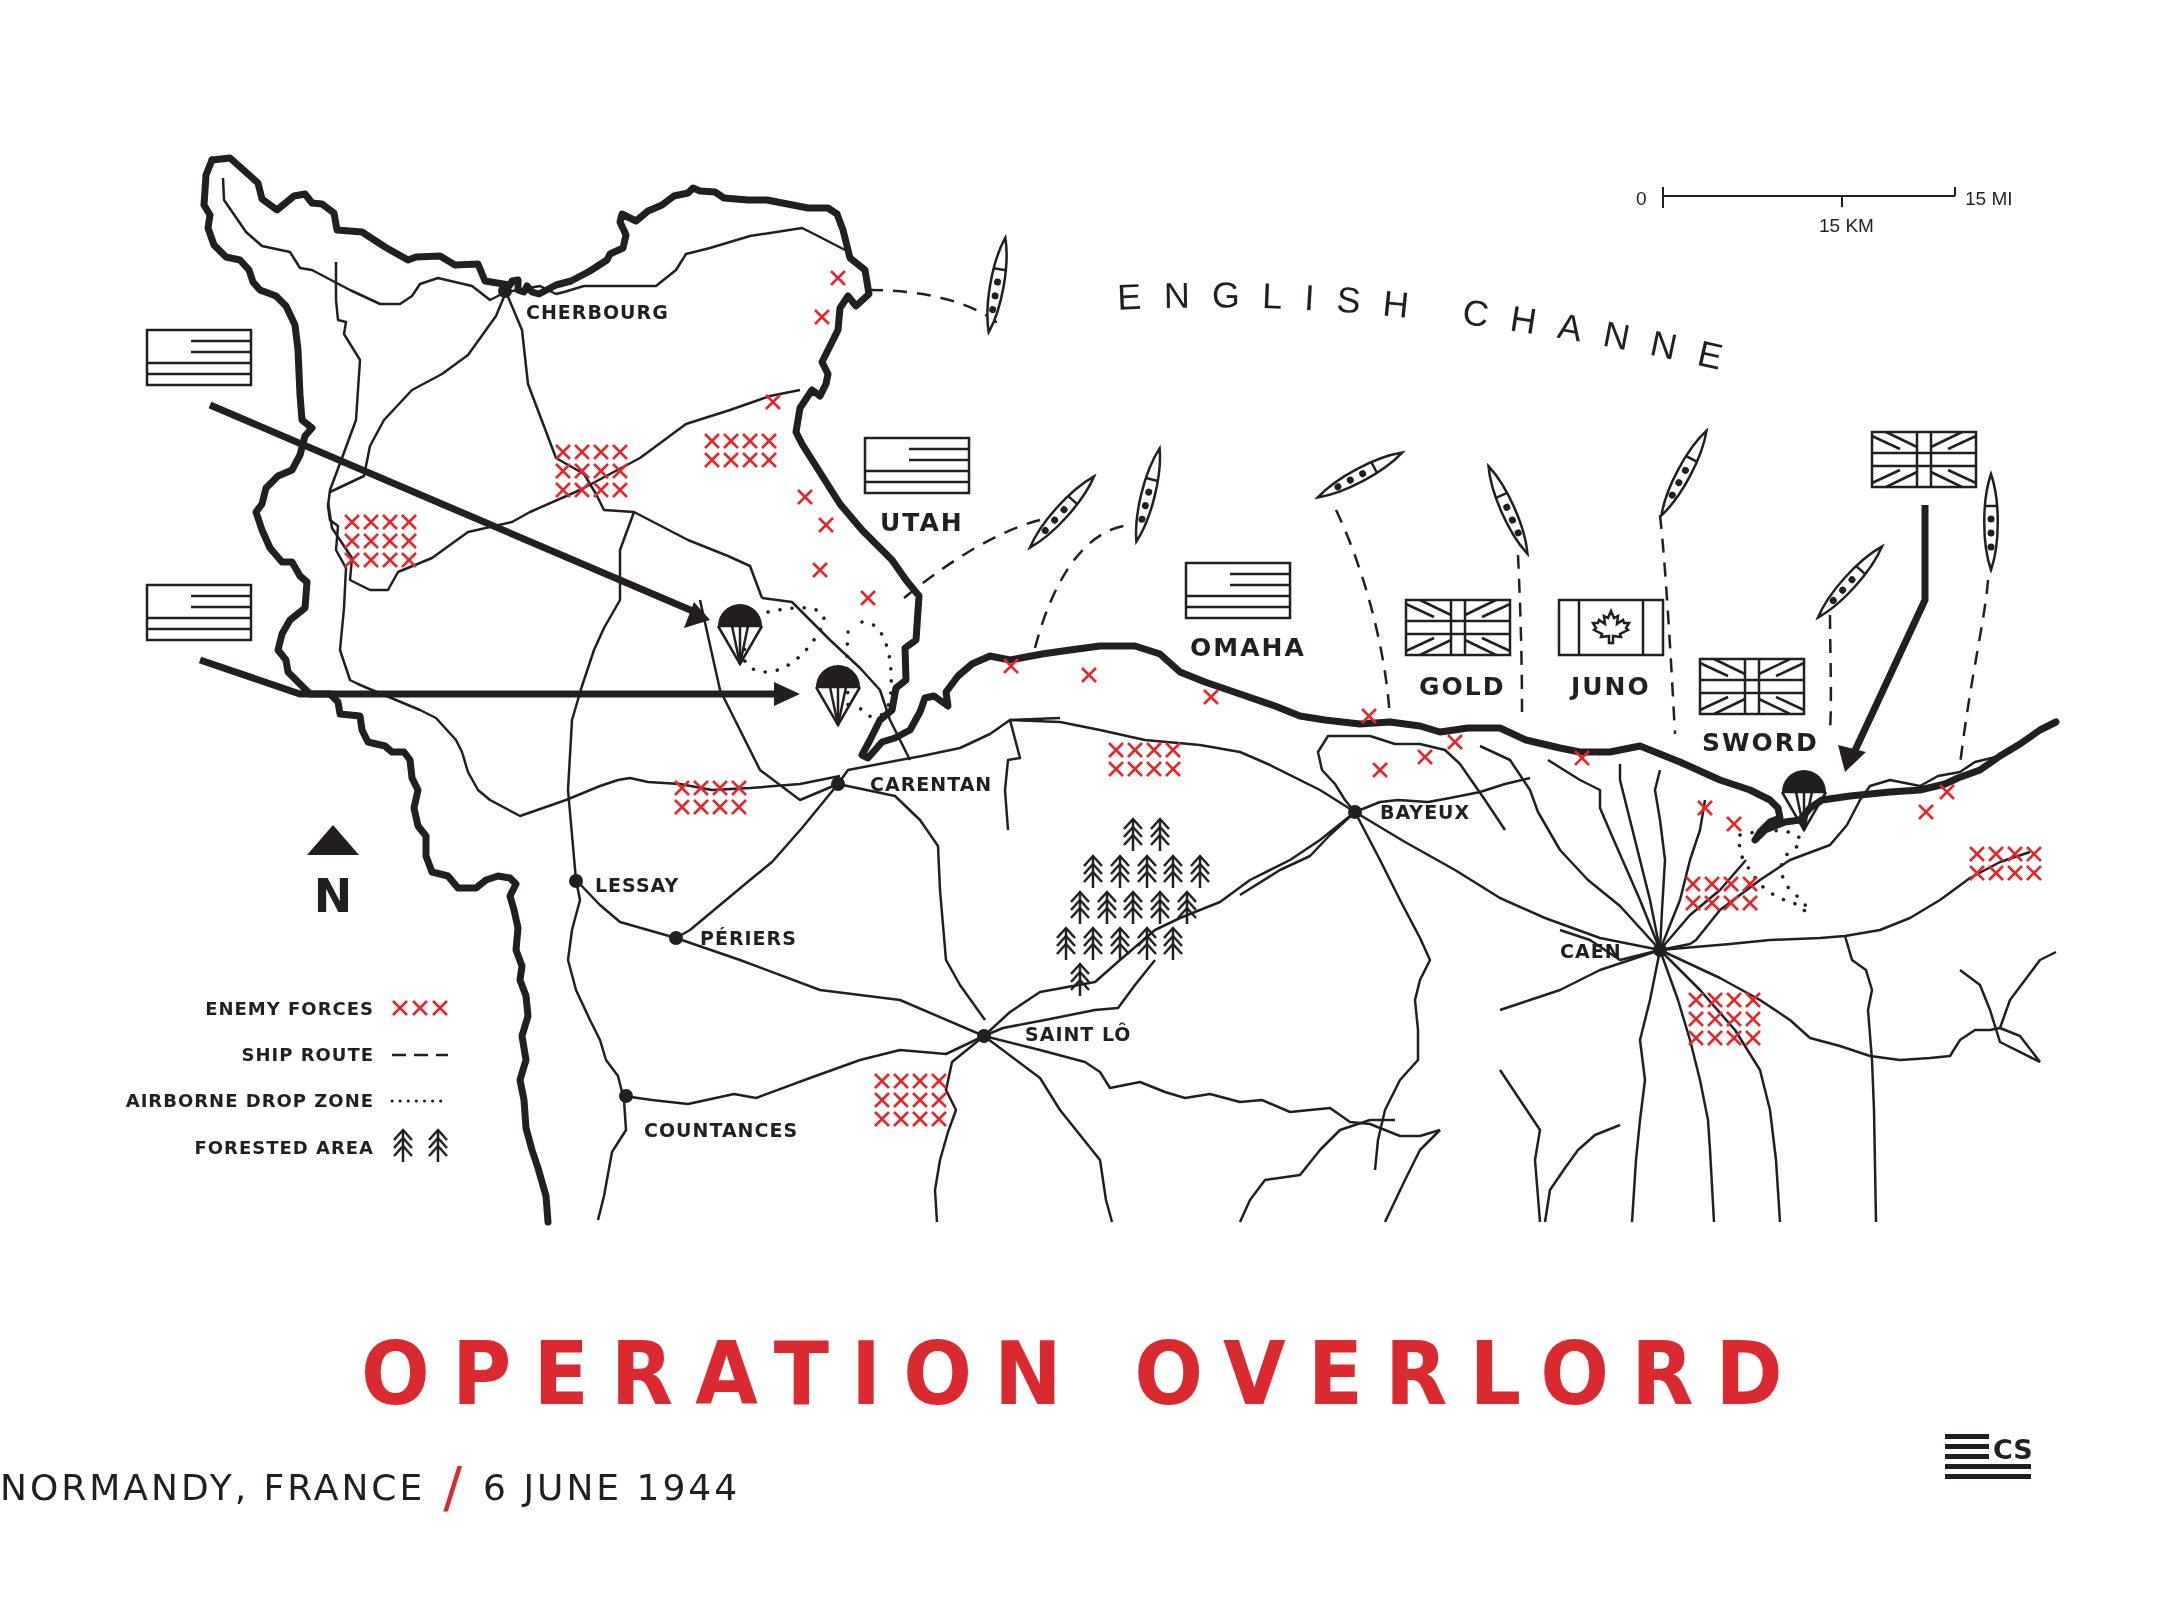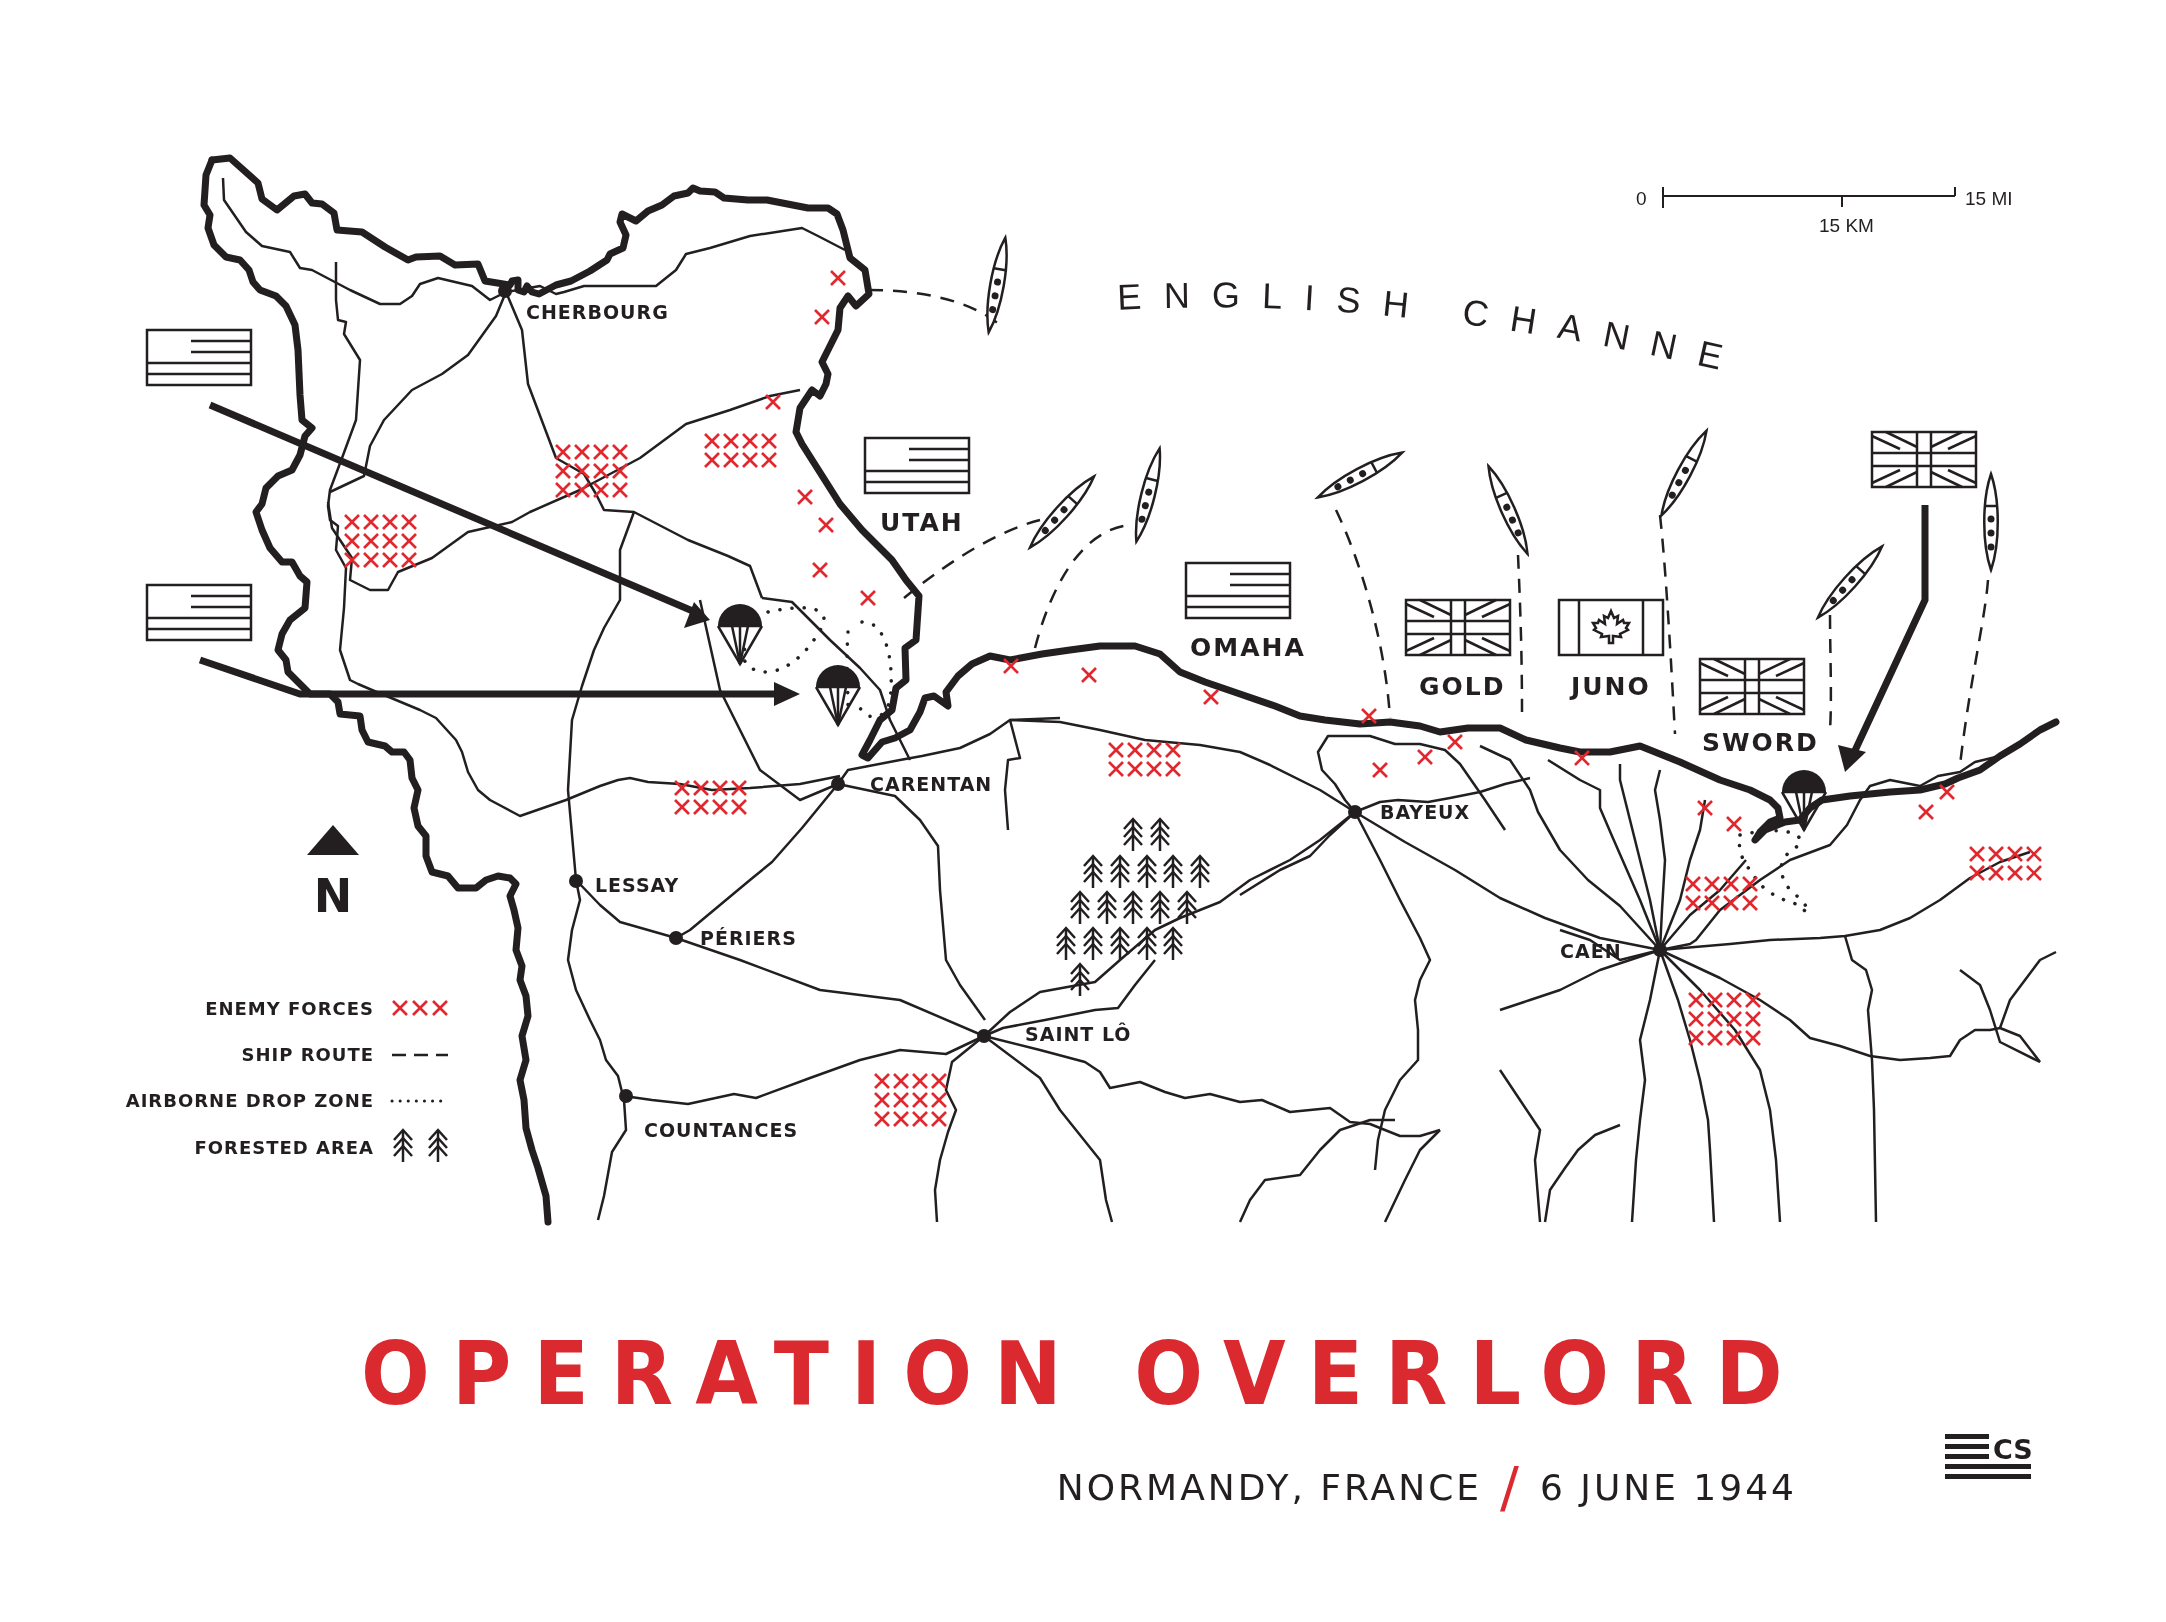--- a/index.html
+++ b/index.html
@@ -13,21 +13,21 @@
   .x { stroke:#e0282e; stroke-width:2.6; }
   .flag-box { fill:#fff; stroke:#231f20; stroke-width:2.5; }
   .flag-line { stroke:#231f20; stroke-width:2.5; fill:none; }
   .ship { fill:#fff; stroke:#231f20; stroke-width:2.5; }
   .city-label { font-family:"DejaVu Sans", sans-serif; font-size:19px; font-weight:bold; fill:#231f20; letter-spacing:1px; }
   .beach-label { font-family:"DejaVu Sans", sans-serif; font-size:25px; font-weight:bold; fill:#231f20; letter-spacing:2px; }
   .channel-label { font-family:"Liberation Sans", sans-serif; font-size:36px; fill:#231f20; letter-spacing:22px; }
   .scale-text { font-family:"Liberation Sans", sans-serif; font-size:19px; fill:#231f20; }
   .legend-text { font-family:"DejaVu Sans", sans-serif; font-size:18px; font-weight:bold; fill:#231f20; letter-spacing:1px; }
   #title { position:absolute; left:0; width:2166px; top:1322px; text-align:center; font-family:"DejaVu Sans", sans-serif; font-weight:bold; font-size:88px; color:#da2a30; letter-spacing:24px; transform:scaleX(0.92); }
-  #subtitle { position:absolute; left:0; width:1797px; top:1448px; text-align:right; font-family:"DejaVu Sans", sans-serif; font-size:36px; color:#231f20; letter-spacing:3px; }
+  #subtitle { position:absolute; left:0; width:1797px; top:1448px; text-align:left; font-family:"DejaVu Sans", sans-serif; font-size:36px; color:#231f20; letter-spacing:3px; }
   #subtitle .slash { color:#da2a30; font-weight:normal; font-size:56px; margin:0 18px; position:relative; top:6px; }
   #logo { position:absolute; left:1945px; top:1432px; width:86px; height:50px; }
 </style>
 </head>
 <body>
 
 <svg id="map" viewBox="0 0 2166 1622" xmlns="http://www.w3.org/2000/svg">
   <defs>
     <g id="xm">
         <line class="x" x1="-7" y1="-7" x2="7" y2="7"></line>

